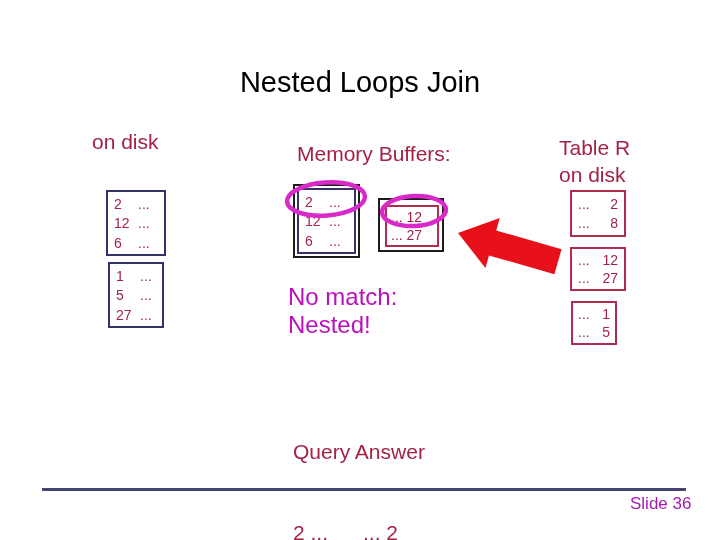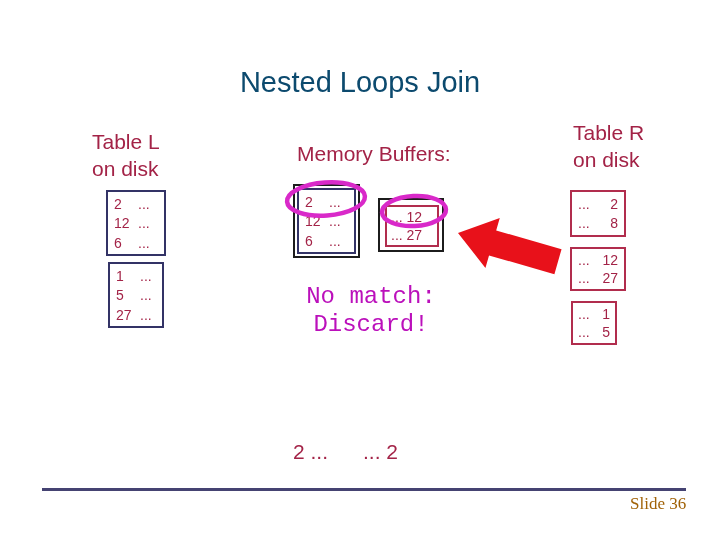--- a/index.html
+++ b/index.html
@@ -3,57 +3,56 @@
 <meta charset="utf-8">
 <style>
   html,body{margin:0;padding:0;}
   body{
     width:720px;height:540px;position:relative;background:#ffffff;overflow:hidden;
     font-family:"Liberation Sans", sans-serif;
   }
   .abs{position:absolute;}
   .title{
     left:0;top:66px;width:720px;text-align:center;
-    font-size:29px;color:#0c4a6e;letter-spacing:0px;
+    font-size:29px;color:#000000;letter-spacing:0px;
   }
   .colhead{font-size:21px;line-height:27px;color:#a32347;}
   .page{
     position:absolute;background:#fff;box-sizing:border-box;
     display:flex;flex-direction:column;justify-content:space-evenly;
     color:#a32347;font-size:14px;
   }
   .navy{border:2px solid #333366;}
   .blackb{border:2px solid #1c1c1c;}
   .redb{border:2px solid #b12d4d;}
   .row{display:flex;padding:0 6px;align-items:baseline;}
   .row .num{width:24px;}
   .row.rjust{justify-content:space-between;}
   .bufinner{position:absolute;box-sizing:border-box;display:flex;flex-direction:column;justify-content:space-evenly;}
   .nomatch{
-    left:288px;top:283px;width:166px;text-align:center;
-    font-family:Liberation Mono, monospace;font-size:24px;line-height:28px;color:#bb10bb;
+    left:288px;top:283px;width:166px;
+    font-family:Liberation Sans, sans-serif;font-size:24px;line-height:28px;color:#bb10bb;
   }
   .qa{left:293px;top:384px;color:#a32347;font-size:21px;line-height:27px;white-space:pre;}
   .footline{left:42px;top:488px;width:644px;height:3px;background:#454372;}
-  .slidenum{left:630px;top:494px;font-family:Liberation Serif, serif;font-size:17px;color:#a16207;}
+  .slidenum{left:630px;top:494px;font-family:Liberation Sans, sans-serif;font-size:17px;color:#a21caf;}
   svg.overlay{position:absolute;left:0;top:0;pointer-events:none;}
 </style>
 </head>
 <body>
 
 <div class="abs title">Nested Loops Join</div>
 
 <div class="abs colhead" style="left:92px;top:128px;">
-  <div>Table L</div>
   <div>on disk</div>
 </div>
 
 <div class="abs colhead" style="left:297px;top:140px;">Memory Buffers:</div>
 
-<div class="abs colhead" style="left:559px;top:119px;margin-left:14px;">
+<div class="abs colhead" style="left:559px;top:134px;">
   <div>Table R</div>
   <div>on disk</div>
 </div>
 
 <div class="page navy" style="left:106px;top:190px;width:60px;height:66px;">
   <div class="row">
       <span class="num">2</span>
       <span>...</span>
     </div>
   <div class="row">
@@ -133,24 +132,25 @@
       <span>1</span>
     </div>
   <div class="row rjust" style="padding:0 5px;">
       <span>...</span>
       <span>5</span>
     </div>
 </div>
 
 <div class="abs nomatch">
   <div>No match:</div>
-  <div>Discard!</div>
+  <div>Nested!</div>
 </div>
 
 <div class="abs qa">
+  <div>Query Answer</div>
   <div>2 ...      ... 2</div>
 </div>
 
 <div class="abs footline"></div>
 <div class="abs slidenum">Slide 36</div>
 
 <svg class="overlay" width="720" height="540" viewBox="0 0 720 540">
   <ellipse cx="326" cy="199" rx="39" ry="16.5" transform="rotate(-4 326 199)" fill="none" stroke="#d929c9" stroke-width="4.5"></ellipse>
   <ellipse cx="414" cy="211" rx="32" ry="15" transform="rotate(-3 414 211)" fill="none" stroke="#d929c9" stroke-width="4.5"></ellipse>
   <polygon points="458,233 494,207 494,220 562,220 562,246 494,246 494,259" transform="rotate(16 458 233)" fill="#e8111a"></polygon>

